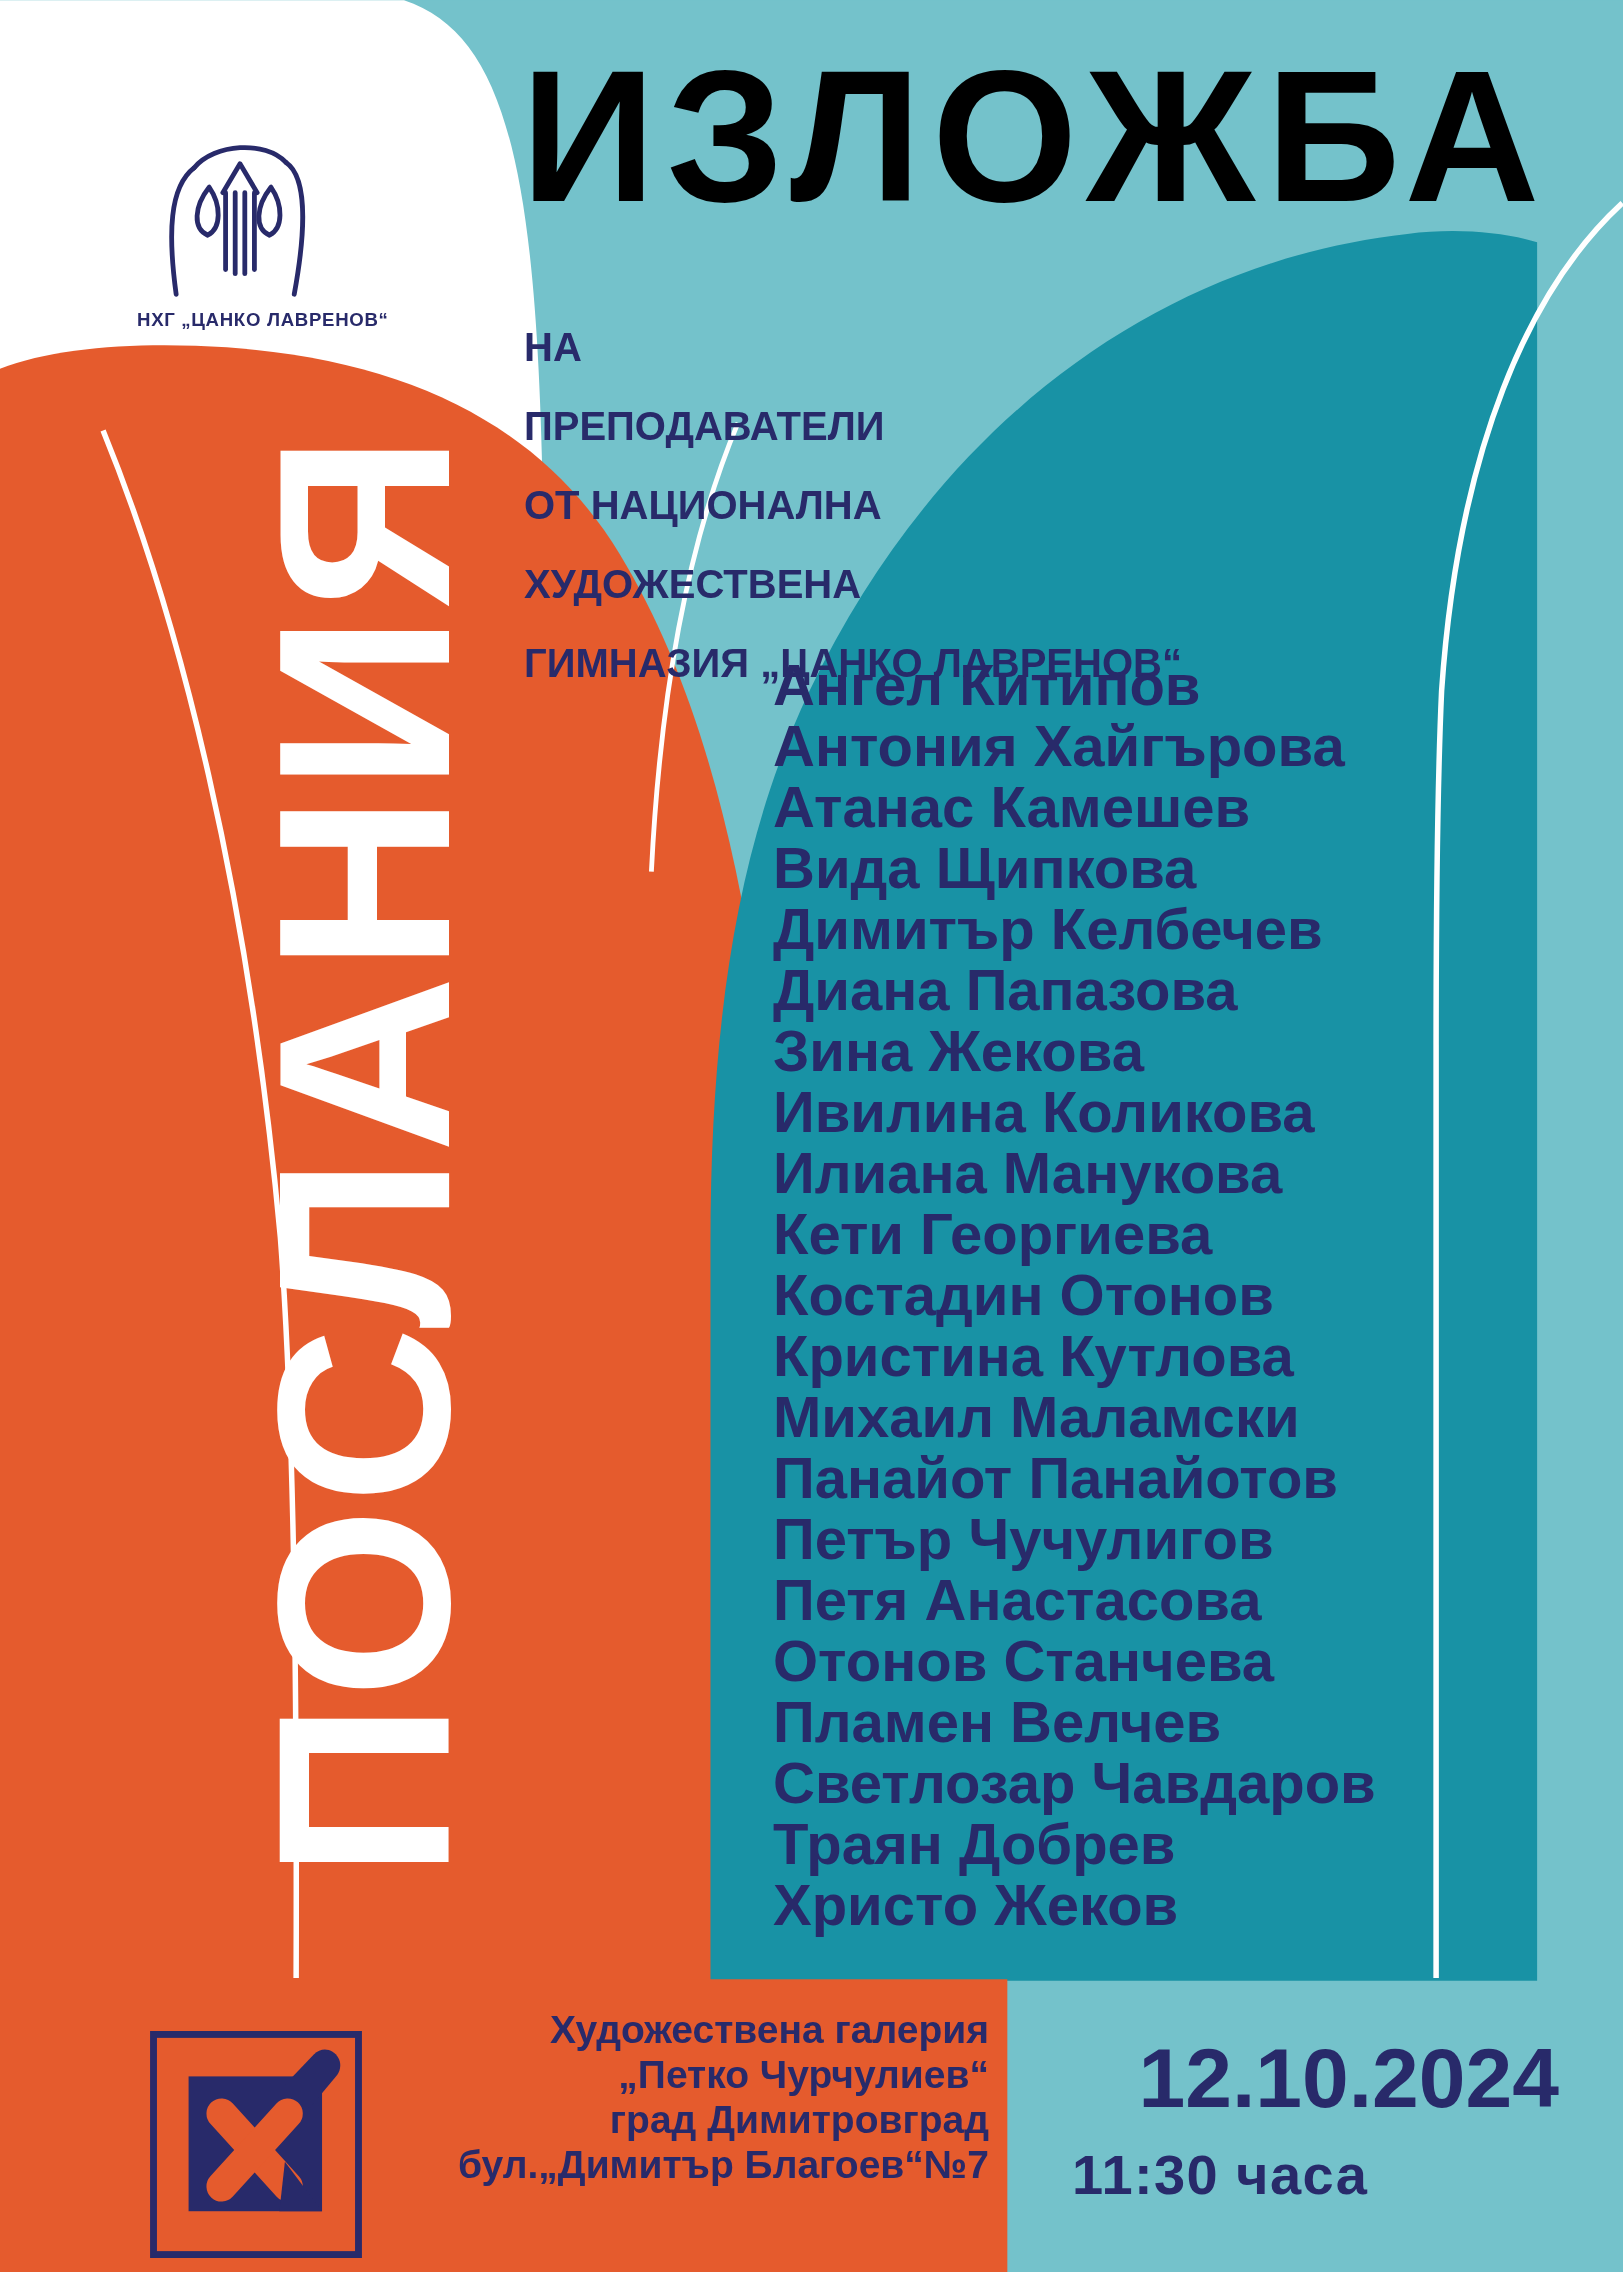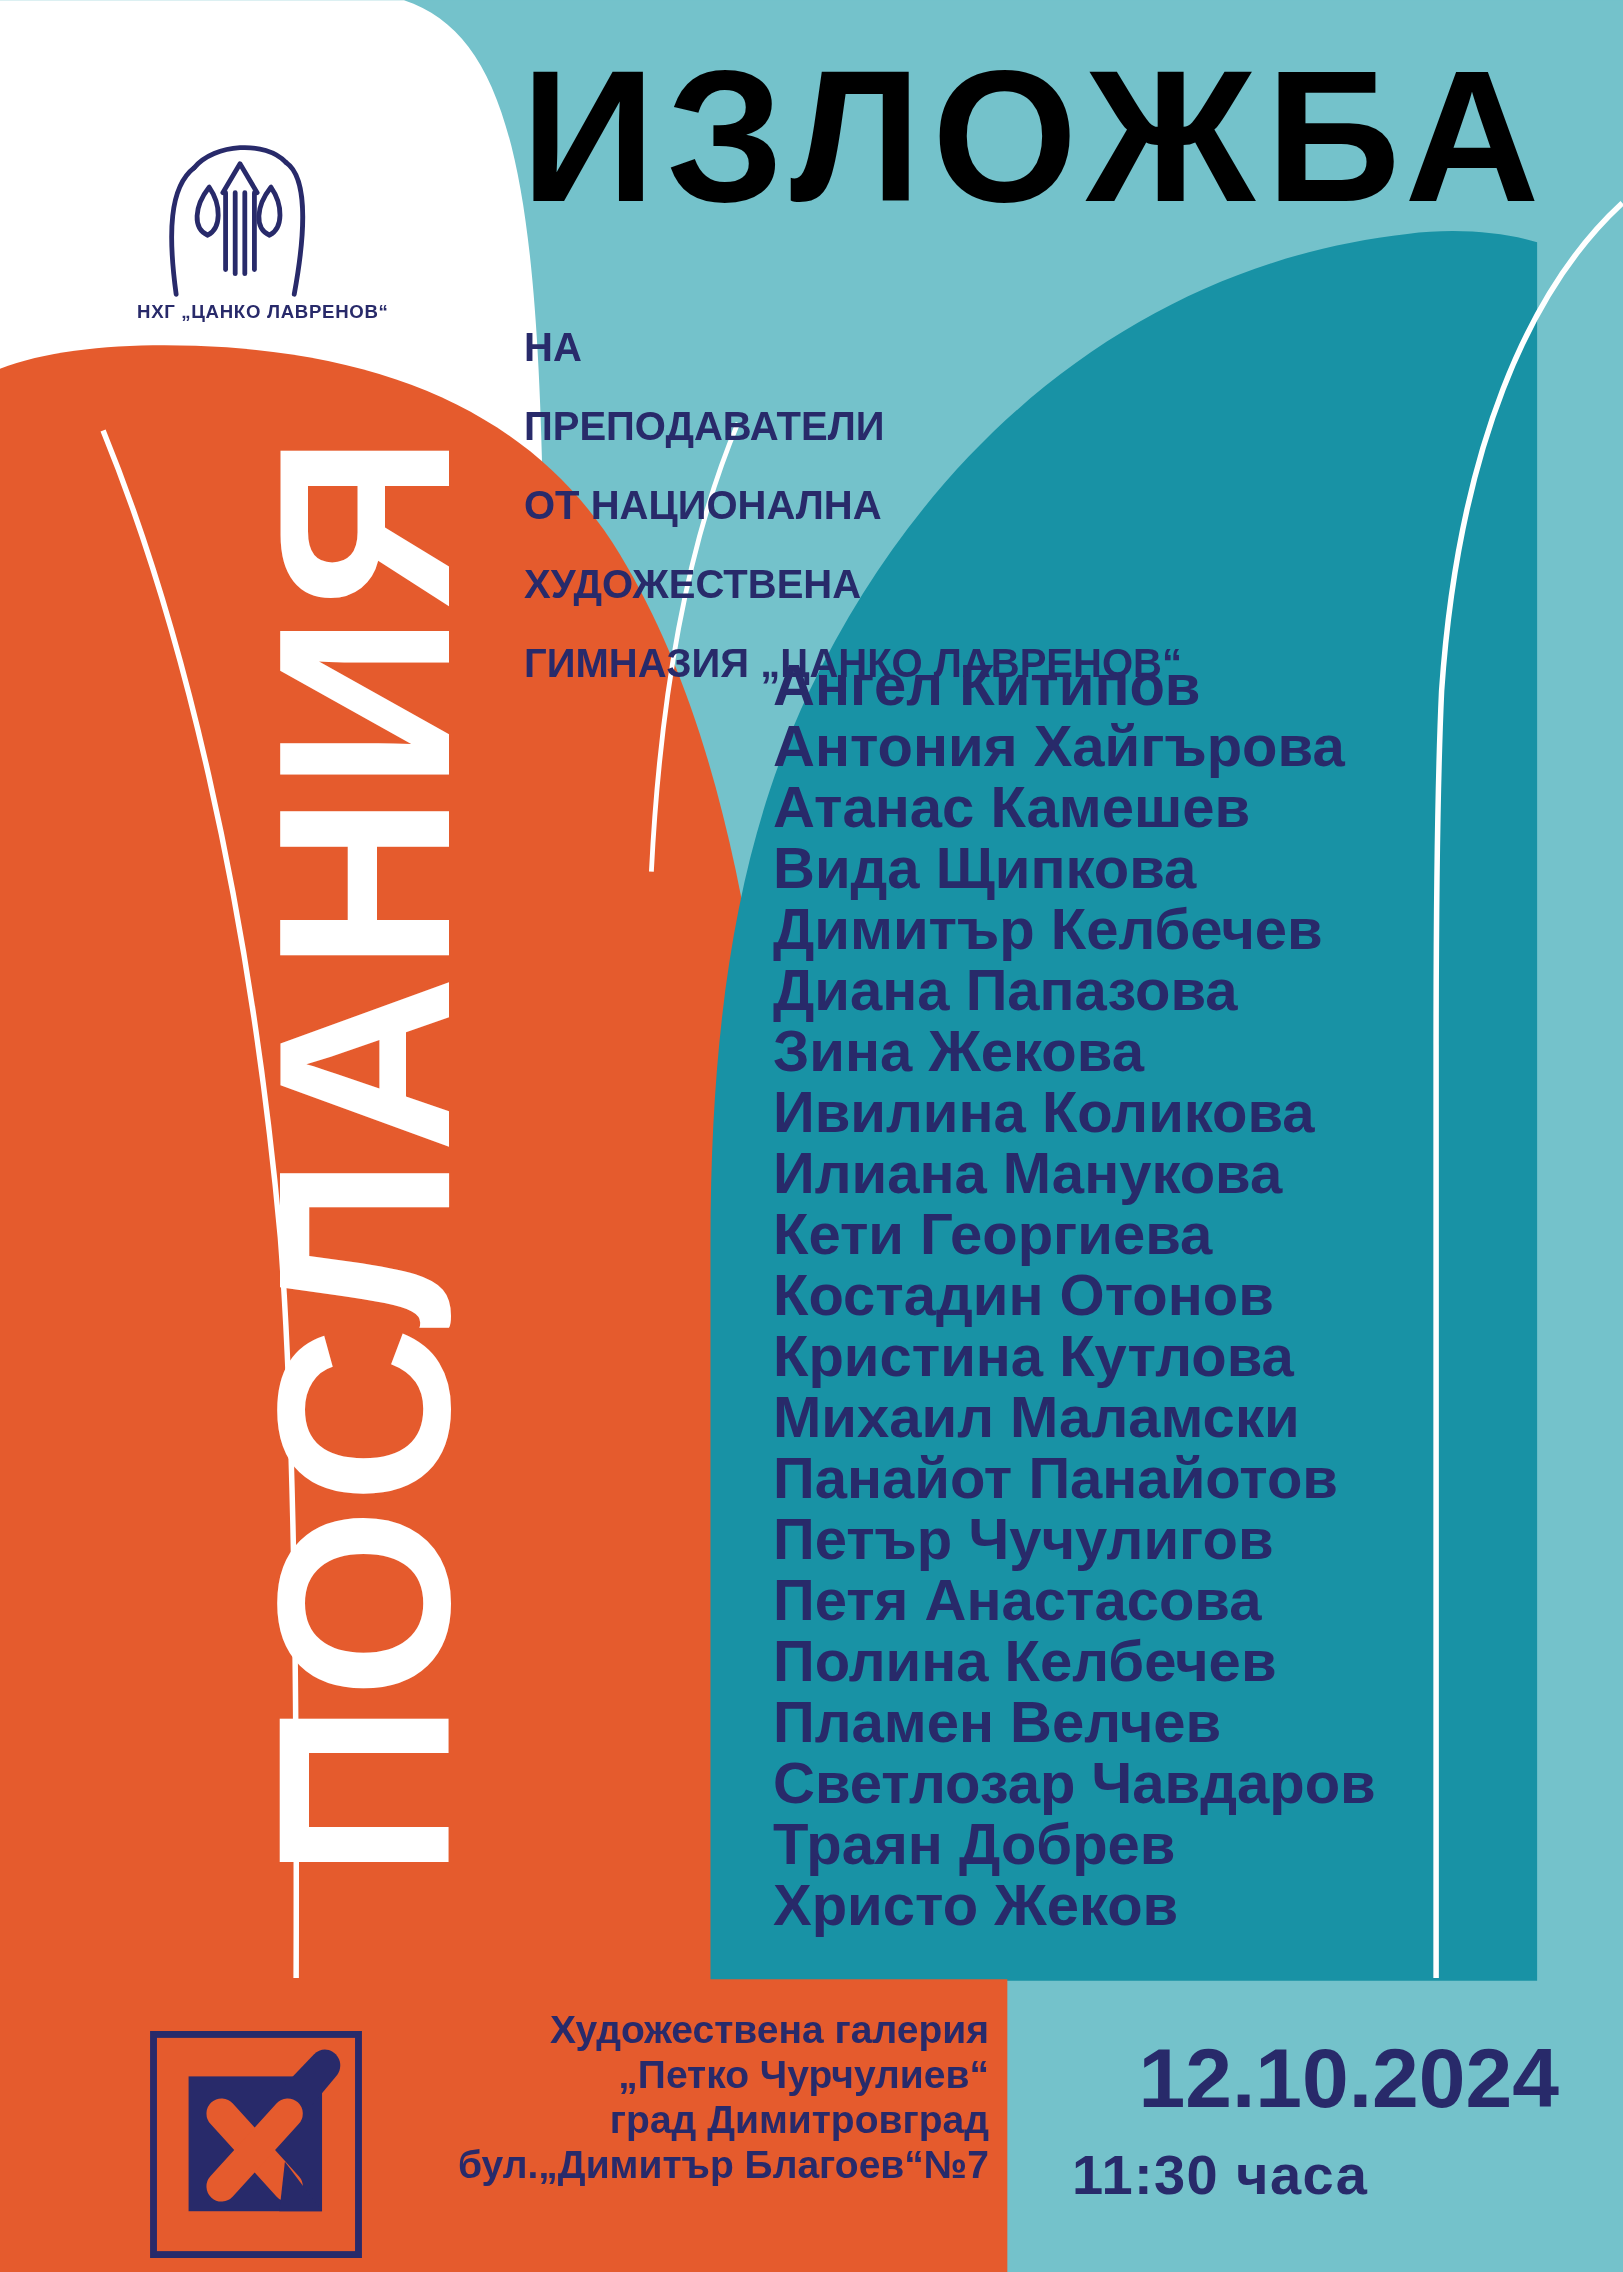--- a/index.html
+++ b/index.html
@@ -11,21 +11,21 @@
     font-family:"Liberation Sans", sans-serif;
     color:#282a6a;
   }
   .shapes{position:absolute;left:0;top:0;width:100%;height:100%;}
   .layer{position:absolute;}
 
   
   .school-logo{left:137px;top:124px;width:206px;height:220px;text-align:center;}
   .school-logo svg{display:block;margin:0 auto;}
   .school-logo .caption{
-    margin-top:4px;font-size:18.6px;font-weight:700;letter-spacing:0.7px;
+    margin-top:12px;font-size:18.6px;font-weight:700;letter-spacing:0.7px;
     color:#282a6a;white-space:nowrap;
   }
 
   
   .title{
     left:521px;top:43px;
     font-size:187px;font-weight:700;letter-spacing:11px;
     line-height:187px;white-space:nowrap;color:#000000;
   }
   
@@ -124,21 +124,21 @@
       <div>Зина Жекова</div>
       <div>Ивилина Коликова</div>
       <div>Илиана Манукова</div>
       <div>Кети Георгиева</div>
       <div>Костадин Отонов</div>
       <div>Кристина Кутлова</div>
       <div>Михаил Маламски</div>
       <div>Панайот Панайотов</div>
       <div>Петър Чучулигов</div>
       <div>Петя Анастасова</div>
-      <div>Полина Келбечев</div>
+      <div>Отонов Станчева</div>
       <div>Пламен Велчев</div>
       <div>Светлозар Чавдаров</div>
       <div>Траян Добрев</div>
       <div>Христо Жеков</div>
     </div>
 
   <div class="layer gallery-logo">
     <svg width="212" height="227" viewBox="0 0 308 330">
 
       <rect x="5" y="5" width="298" height="320" fill="none" stroke="#282a6a" stroke-width="10"></rect>

